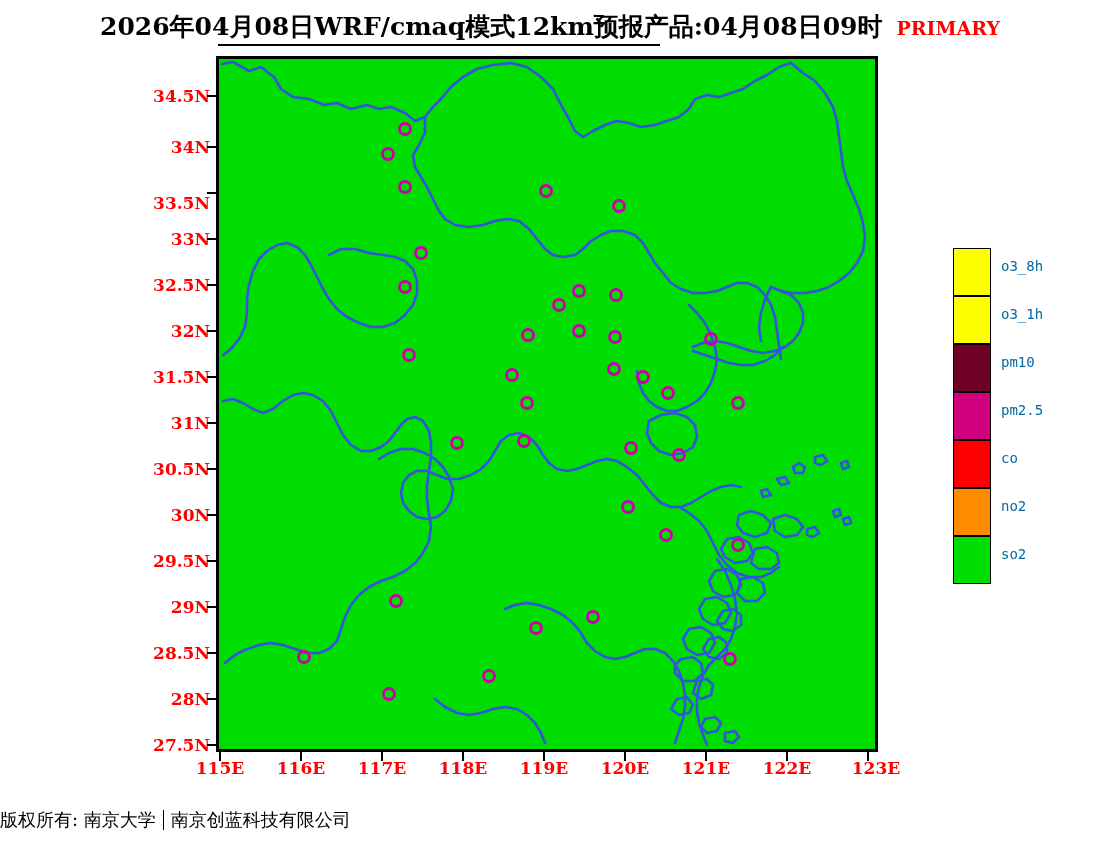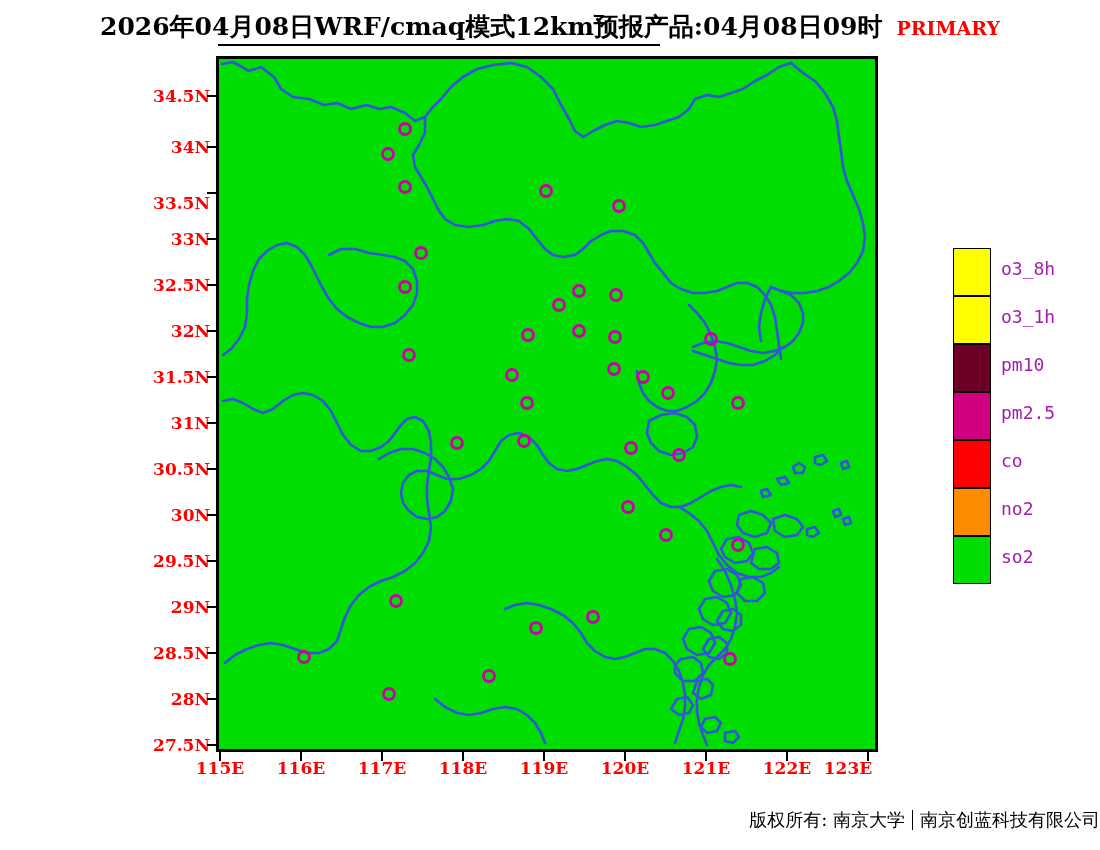--- a/index.html
+++ b/index.html
@@ -47,26 +47,26 @@
     position:absolute;left:953px;top:248px;
   }
   .legend-row{position:relative;height:48px;}
   .legend-swatch{
     position:absolute;left:0;top:0;width:38px;height:48px;
     border:1px solid #000000;box-sizing:border-box;
   }
   .legend-label{
     position:absolute;left:48px;top:10px;
     font-family:"DejaVu Sans Mono", monospace;
-    font-size:18px;color:#a21caf;white-space:nowrap;
+    font-size:14px;color:#0369a1;white-space:nowrap;
   }
 
   
   #footer{
-    position:absolute;left:0;top:808px;width:1100px;text-align:right;
+    position:absolute;left:0;top:808px;width:1100px;text-align:left;
     font-family:"DejaVu Serif", serif;font-size:18px;color:#000000;white-space:nowrap;
   }
   .foot-sep{display:inline-block;width:1px;height:20px;background:#000;
             vertical-align:-4px;margin:0 7px;}
 </style>
 </head>
 <body>
 
 <div id="root">
 
@@ -256,21 +256,21 @@
 
   <div>
     <div class="tick-text xlab-t" style="left:180px;top:758px;width:80px;">115E</div>
     <div class="tick-text xlab-t" style="left:261px;top:758px;width:80px;">116E</div>
     <div class="tick-text xlab-t" style="left:342px;top:758px;width:80px;">117E</div>
     <div class="tick-text xlab-t" style="left:423px;top:758px;width:80px;">118E</div>
     <div class="tick-text xlab-t" style="left:504px;top:758px;width:80px;">119E</div>
     <div class="tick-text xlab-t" style="left:585px;top:758px;width:80px;">120E</div>
     <div class="tick-text xlab-t" style="left:666px;top:758px;width:80px;">121E</div>
     <div class="tick-text xlab-t" style="left:747px;top:758px;width:80px;">122E</div>
-    <div class="tick-text xlab-t" style="left:808px;top:758px;width:80px;">123E</div>
+    <div class="tick-text xlab-t" style="left:836px;top:758px;width:80px;">123E</div>
 
     <div class="tickmark" style="left:219px;top:752px;width:2px;height:9px;"></div>
     <div class="tickmark" style="left:300px;top:752px;width:2px;height:9px;"></div>
     <div class="tickmark" style="left:381px;top:752px;width:2px;height:9px;"></div>
     <div class="tickmark" style="left:462px;top:752px;width:2px;height:9px;"></div>
     <div class="tickmark" style="left:543px;top:752px;width:2px;height:9px;"></div>
     <div class="tickmark" style="left:624px;top:752px;width:2px;height:9px;"></div>
     <div class="tickmark" style="left:705px;top:752px;width:2px;height:9px;"></div>
     <div class="tickmark" style="left:786px;top:752px;width:2px;height:9px;"></div>
     <div class="tickmark" style="left:867px;top:752px;width:2px;height:9px;"></div>

